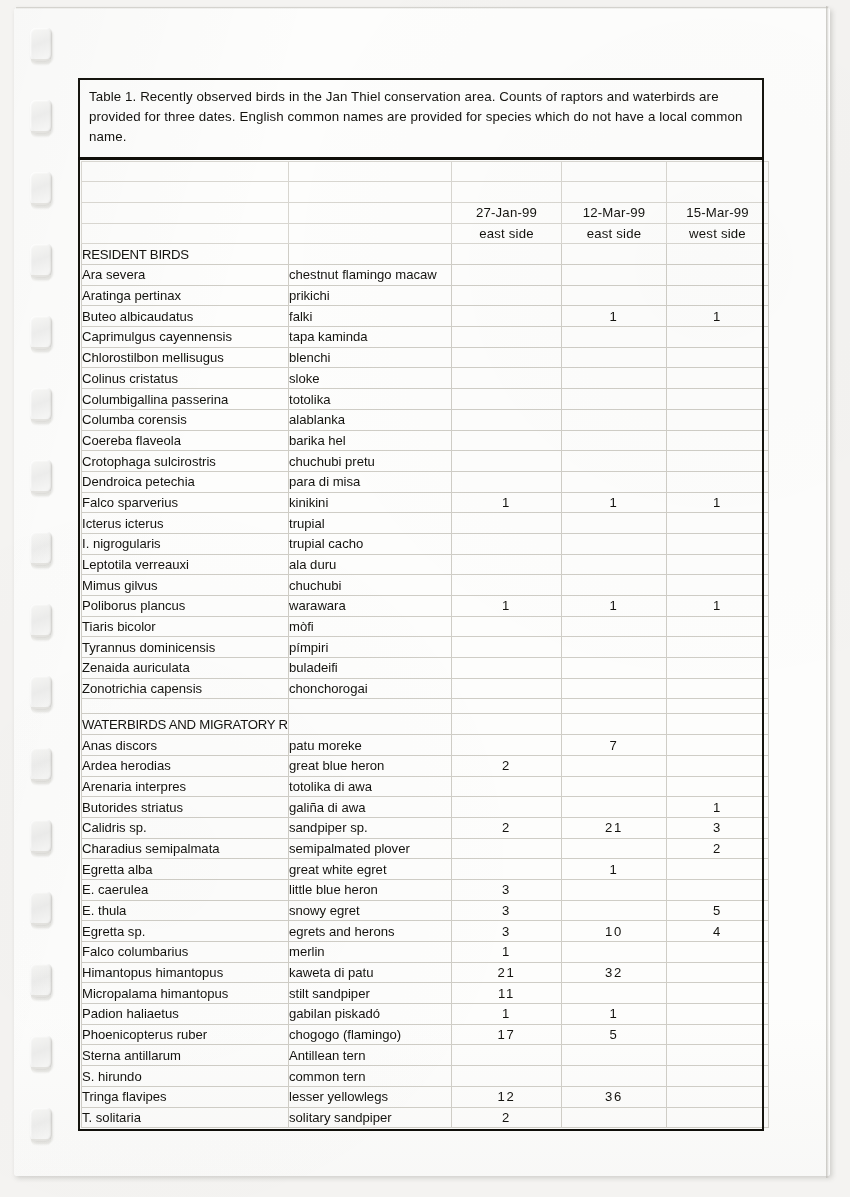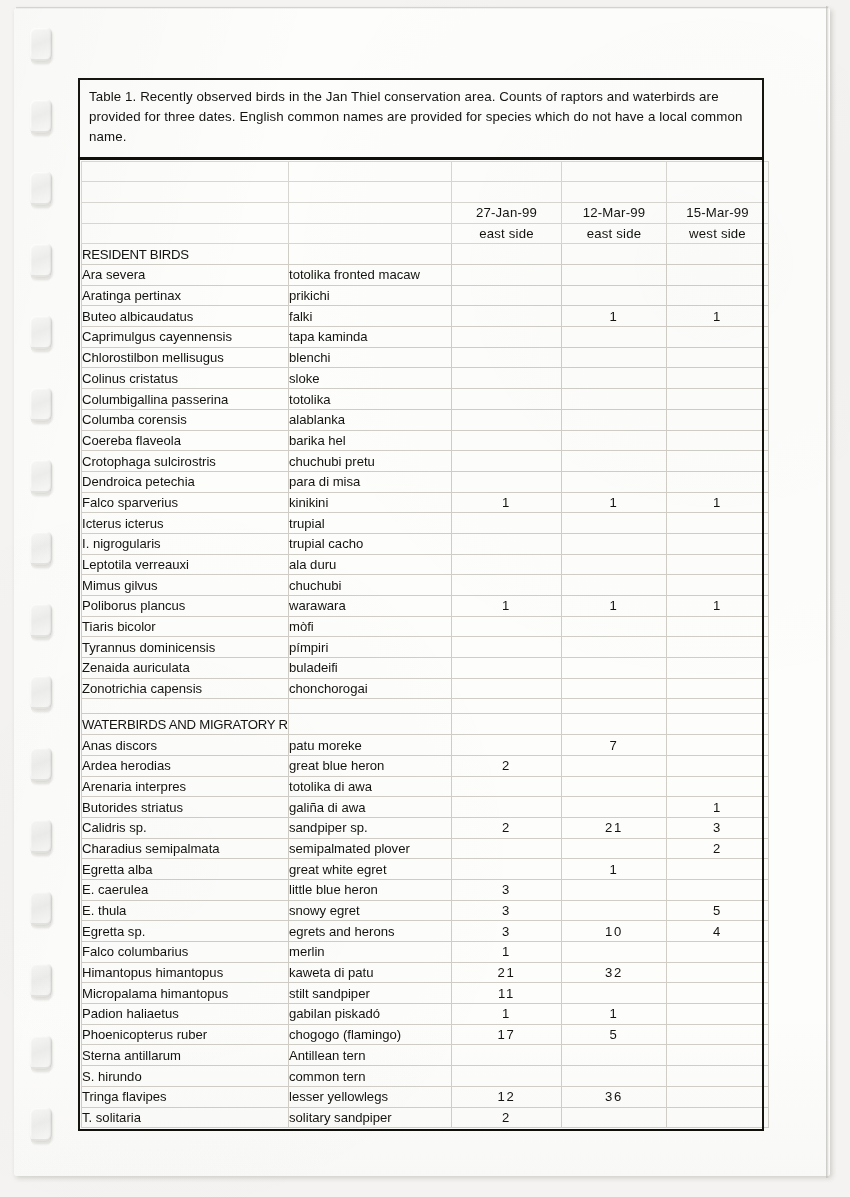--- a/index.html
+++ b/index.html
@@ -243,21 +243,21 @@
                 </tr>
                 <tr>
                   <td class="c-sci section-head">RESIDENT BIRDS</td>
                   <td class="c-loc"></td>
                   <td class="c-n1"></td>
                   <td class="c-n2"></td>
                   <td class="c-n3"></td>
                 </tr>
                 <tr>
                   <td class="c-sci">Ara severa</td>
-                  <td class="c-loc wide">totolika fronted macaw</td>
+                  <td class="c-loc wide">chestnut flamingo macaw</td>
                   <td class="c-n1"></td>
                   <td class="c-n2"></td>
                   <td class="c-n3"></td>
                 </tr>
                 <tr>
                   <td class="c-sci">Aratinga pertinax</td>
                   <td class="c-loc">prikichi</td>
                   <td class="c-n1"></td>
                   <td class="c-n2"></td>
                   <td class="c-n3"></td>

